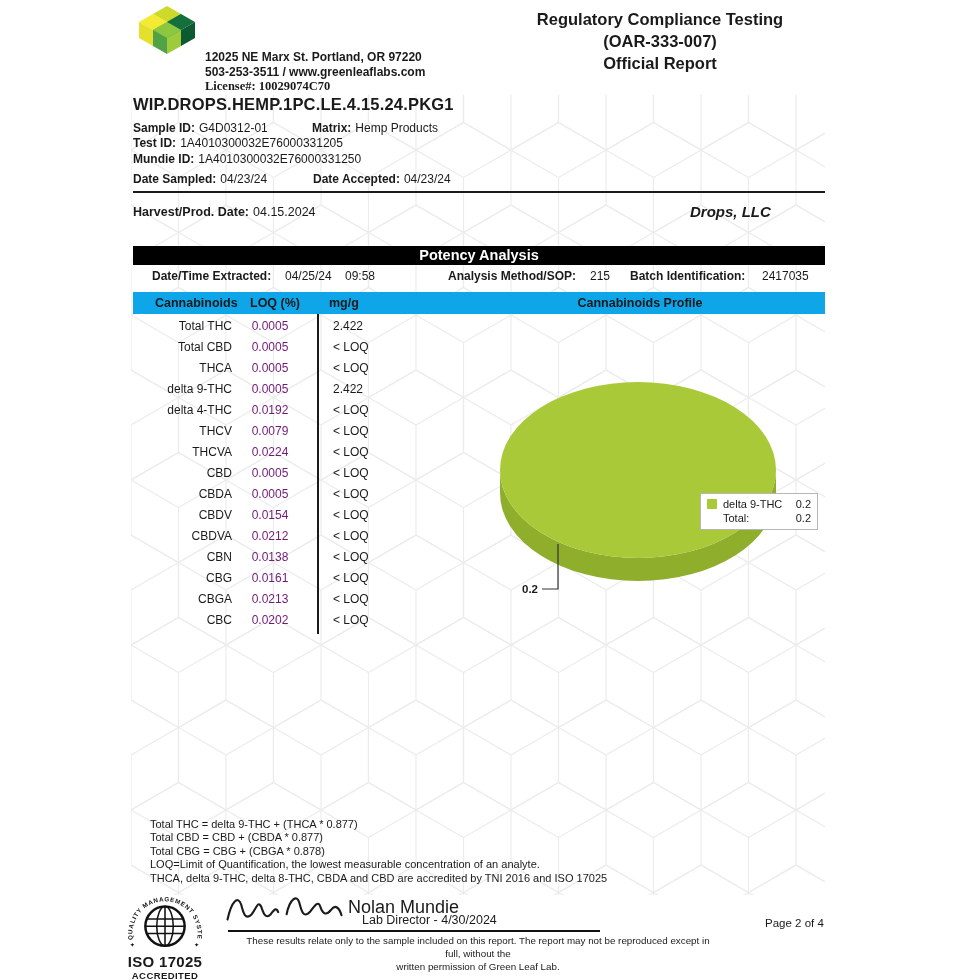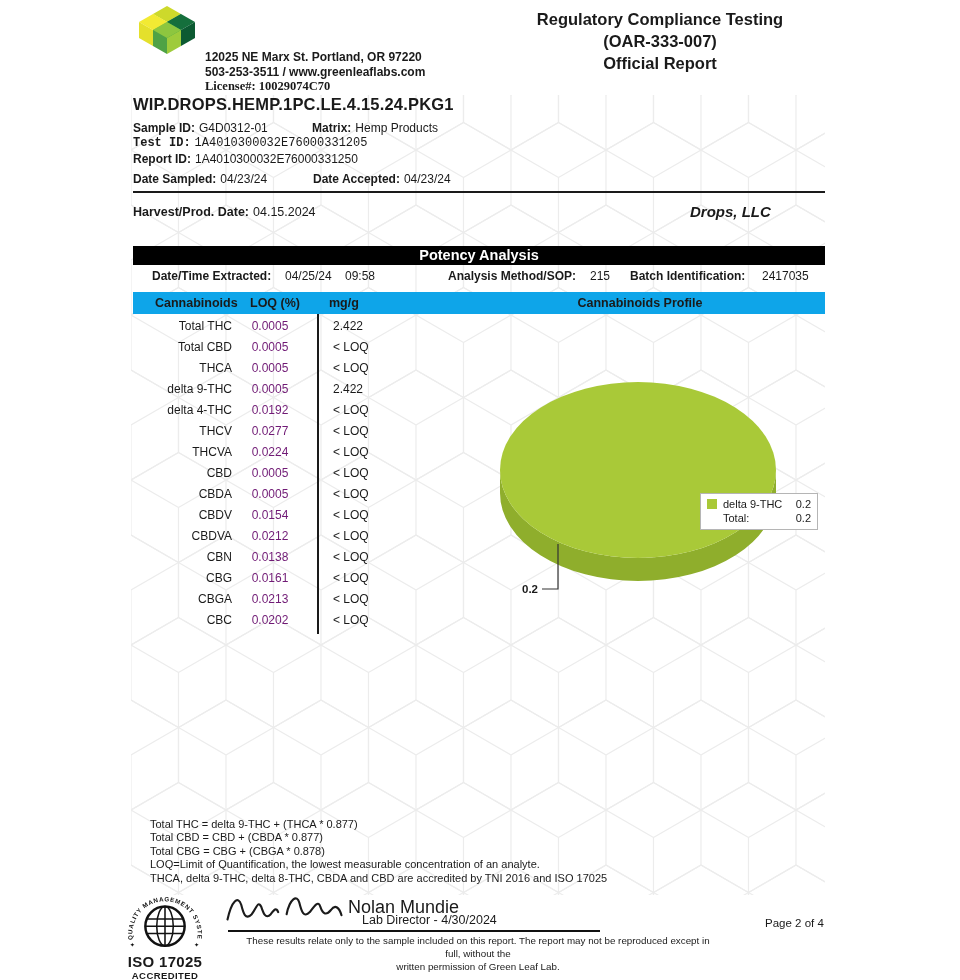--- a/index.html
+++ b/index.html
@@ -14,21 +14,21 @@
   .tm{font-size:10px;color:#b9b9b9;vertical-align:20px;font-weight:bold;}
   .addr1{left:205px;top:50px;font-size:12px;font-weight:bold;}
   .addr2{left:205px;top:65px;font-size:12px;font-weight:bold;}
   .license{left:205px;top:79px;font-size:12.5px;font-weight:bold;font-family:"Liberation Serif",serif;}
   .titleblock{left:490px;top:8px;width:340px;text-align:center;font-size:16.5px;font-weight:bold;line-height:22px;}
   
   .sampname{left:133px;top:95px;font-size:16.5px;font-weight:bold;letter-spacing:.2px;}
   .inforow{font-size:12px;white-space:nowrap;}
   .inforow .lbl{font-weight:bold;margin-right:4px;}
   .r1a{left:133px;top:121px;} .r1b{left:312px;top:121px;}
-  .r2{left:133px;top:136px;font-family:Liberation Mono, monospace;} .r3{left:133px;top:152px;}
+  .r2{left:133px;top:136px;} .r3{left:133px;top:152px;}
   .r4a{left:133px;top:172px;} .r4b{left:313px;top:172px;}
   .divline{left:133px;top:191px;width:692px;height:2px;background:#1a1a1a;}
   .harvest{left:133px;top:205px;font-size:12.5px;}
   .client{left:690px;top:203px;width:135px;text-align:left;font-size:15px;font-weight:bold;font-style:italic;white-space:nowrap;}
   
   .secbar{left:133px;top:246px;width:692px;height:19px;background:#000;color:#fff;
           text-align:center;font-size:14.5px;font-weight:bold;line-height:19px;}
   .meta{font-size:12px;top:269px;white-space:nowrap;}
   .m1l{left:152px;font-weight:bold;} .m1d{left:285px;} .m1t{left:345px;}
   .m2l{left:448px;font-weight:bold;} .m2v{left:590px;}
@@ -134,21 +134,21 @@
   <div class="abs inforow r1a">
     <span class="lbl">Sample ID:</span><span>G4D0312-01</span>
   </div>
   <div class="abs inforow r1b">
     <span class="lbl">Matrix:</span><span>Hemp Products</span>
   </div>
   <div class="abs inforow r2">
     <span class="lbl">Test ID:</span><span>1A4010300032E76000331205</span>
   </div>
   <div class="abs inforow r3">
-    <span class="lbl">Report ID:</span><span>1A4010300032E76000331250</span>
+    <span class="lbl">Mundie ID:</span><span>1A4010300032E76000331250</span>
   </div>
   <div class="abs inforow r4a">
     <span class="lbl">Date Sampled:</span><span>04/23/24</span>
   </div>
   <div class="abs inforow r4b">
     <span class="lbl">Date Accepted:</span><span>04/23/24</span>
   </div>
   <div class="abs divline"></div>
   <div class="abs inforow harvest">
     <span class="lbl">Harvest/Prod. Date:</span><span>04.15.2024</span>
@@ -192,21 +192,21 @@
         <span class="tloq">0.0005</span>
         <span class="tmgg">2.422</span>
       </div>
       <div class="trow">
         <span class="tname">delta 4-THC</span>
         <span class="tloq">0.0192</span>
         <span class="tmgg">&lt; LOQ</span>
       </div>
       <div class="trow">
         <span class="tname">THCV</span>
-        <span class="tloq">0.0277</span>
+        <span class="tloq">0.0079</span>
         <span class="tmgg">&lt; LOQ</span>
       </div>
       <div class="trow">
         <span class="tname">THCVA</span>
         <span class="tloq">0.0224</span>
         <span class="tmgg">&lt; LOQ</span>
       </div>
       <div class="trow">
         <span class="tname">CBD</span>
         <span class="tloq">0.0005</span>

